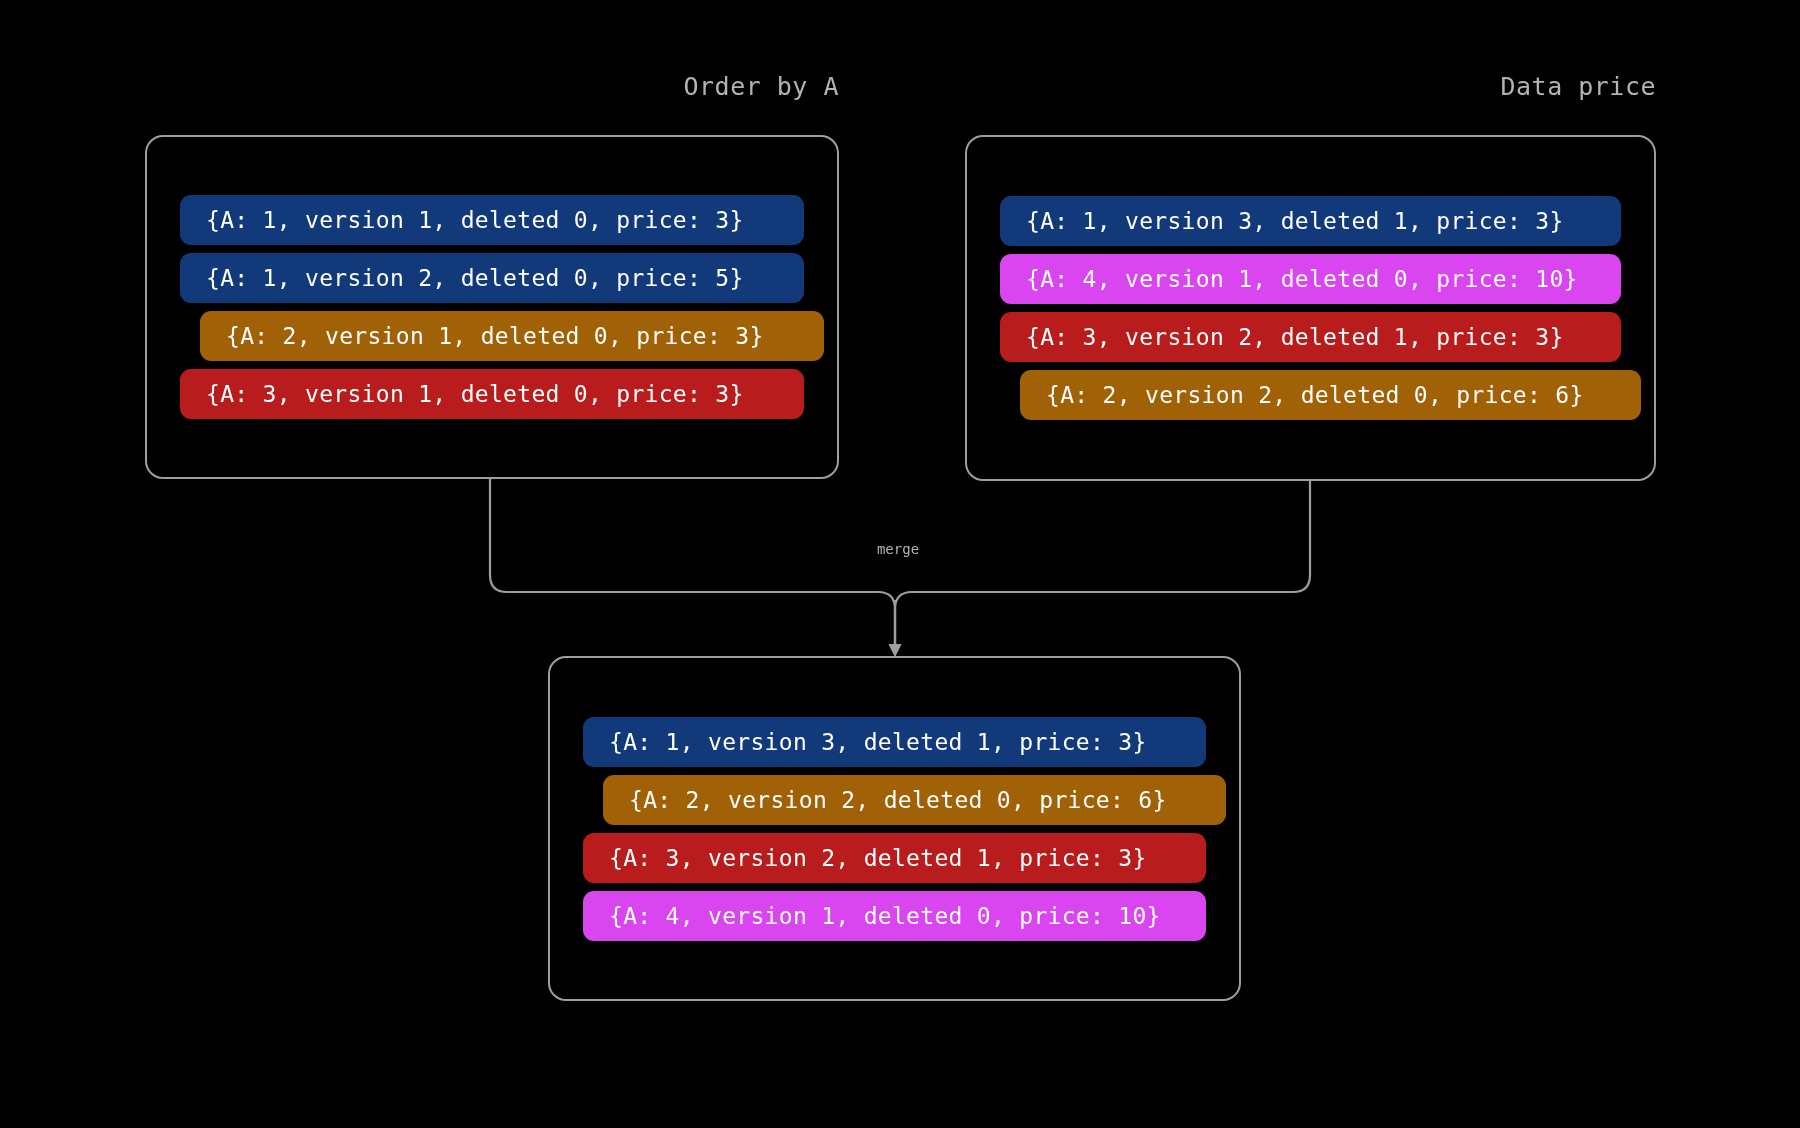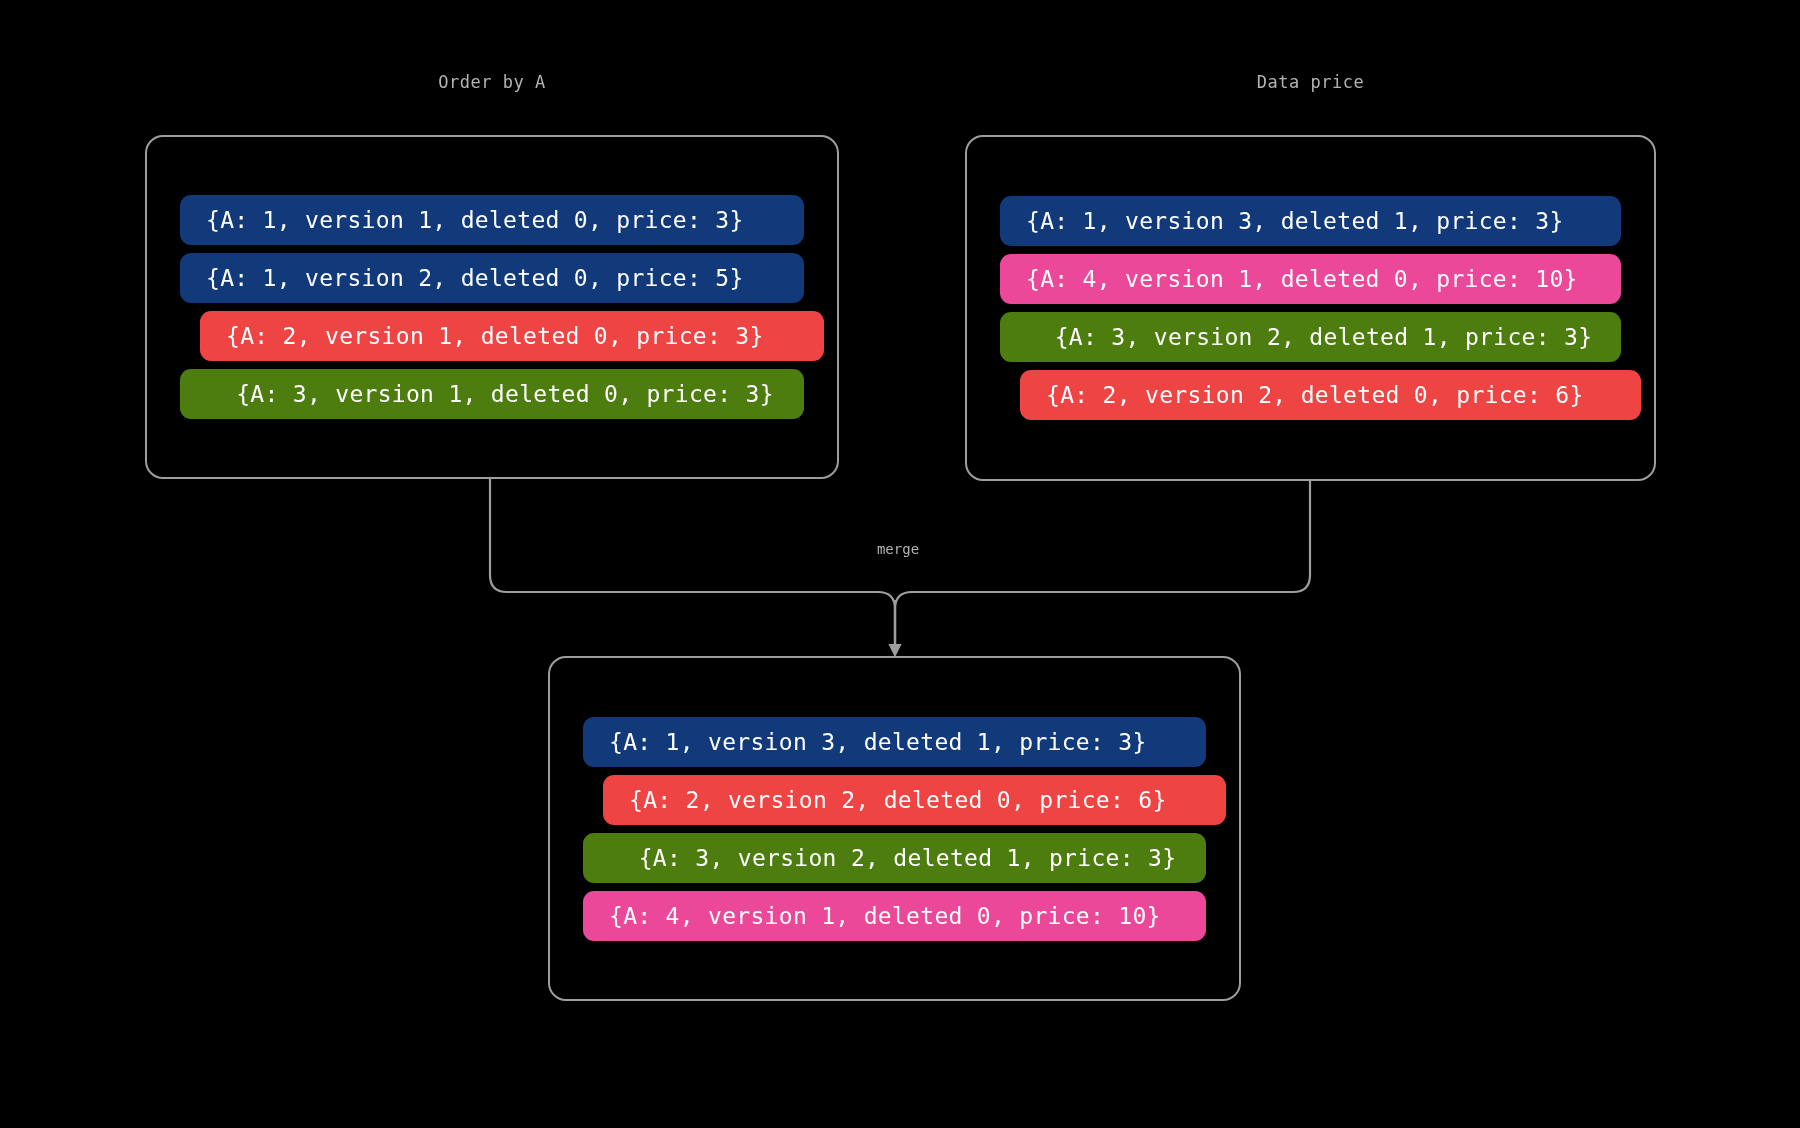--- a/index.html
+++ b/index.html
@@ -27,24 +27,24 @@
     top: 0;
     width: 1800px;
     height: 1128px;
     pointer-events: none;
   }
 
   
   .group-title {
     position: absolute;
     color: #b3b3b3;
-    font-size: 17px;
+    font-size: 25px;
     letter-spacing: 0.5px;
     white-space: nowrap;
-    text-align: center;
+    text-align: right;
     font-family: "DejaVu Sans Mono", "Liberation Mono", monospace;
   }
   #title-left  { left: 145px; top: 72px; width: 694px; }
   #title-right { left: 965px; top: 72px; width: 691px; }
 
   
   .panel {
     position: absolute;
     box-sizing: border-box;
     border: 2px solid #9e9e9e;
@@ -78,23 +78,23 @@
     letter-spacing: 0.3px;
     white-space: nowrap;
     padding-left: 26px;
     font-family: "DejaVu Sans Mono", "Liberation Mono", monospace;
   }
   #panel-left   .record { width: 624px; }
   #panel-right  .record { width: 621px; }
   #panel-merged .record { width: 623px; }
 
   .c-blue   { background: #123a7a; }
-  .c-green  { background: #ef4444; margin-left: 40px; }
-  .c-red    { background: #4d7c0f; text-align: center; }
-  .c-purple { background: #ec4899; }
+  .c-green  { background: #a16207; margin-left: 40px; }
+  .c-red    { background: #b91c1c; }
+  .c-purple { background: #d946ef; }
 
   
   #merge-label {
     position: absolute;
     left: 843px;
     top: 541px;
     width: 110px;
     text-align: center;
     color: #b3b3b3;
     font-size: 14px;

